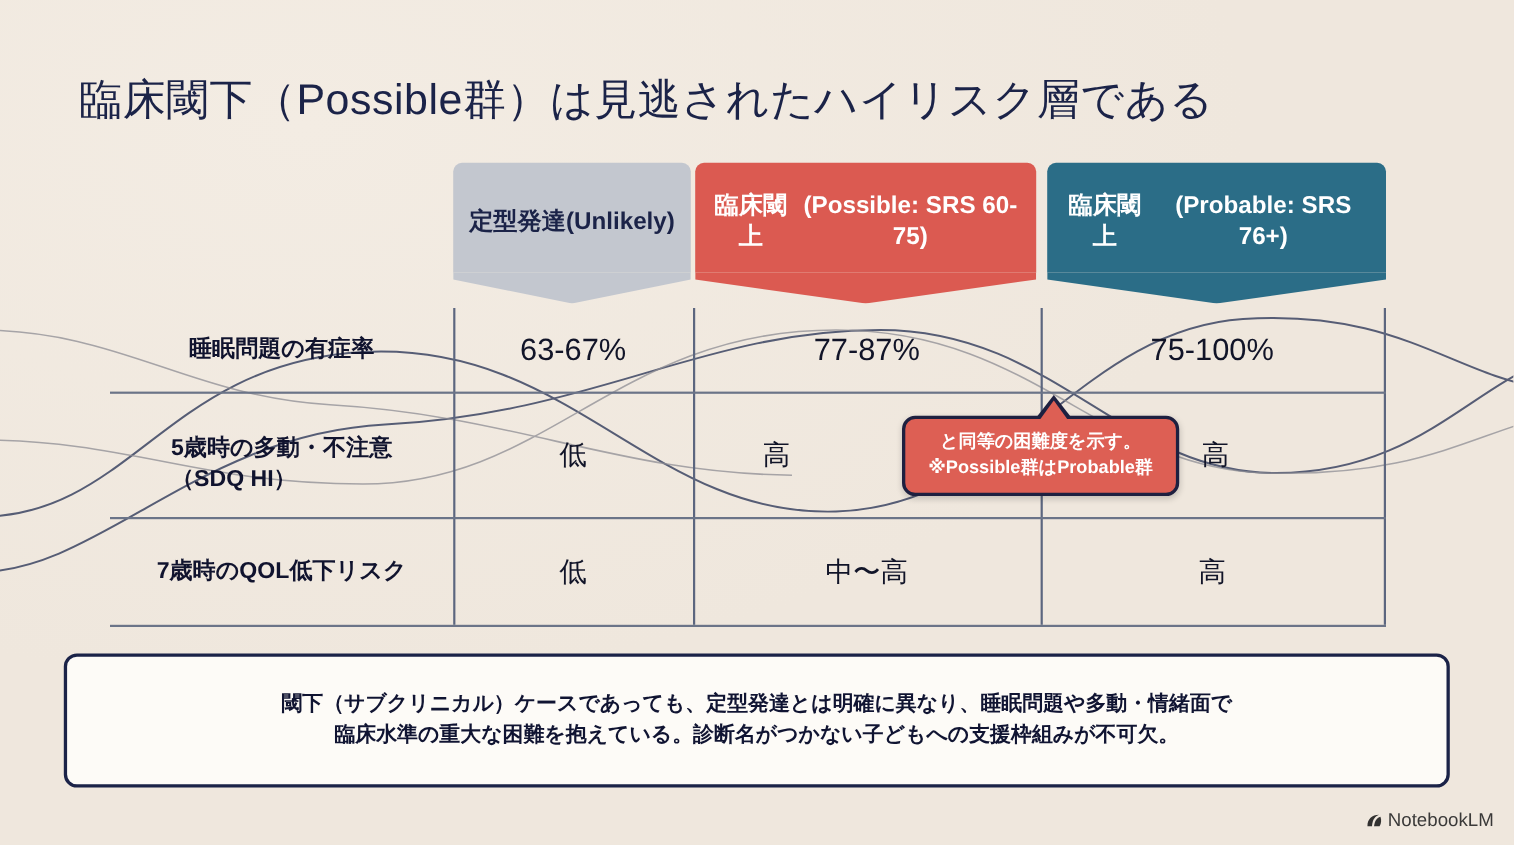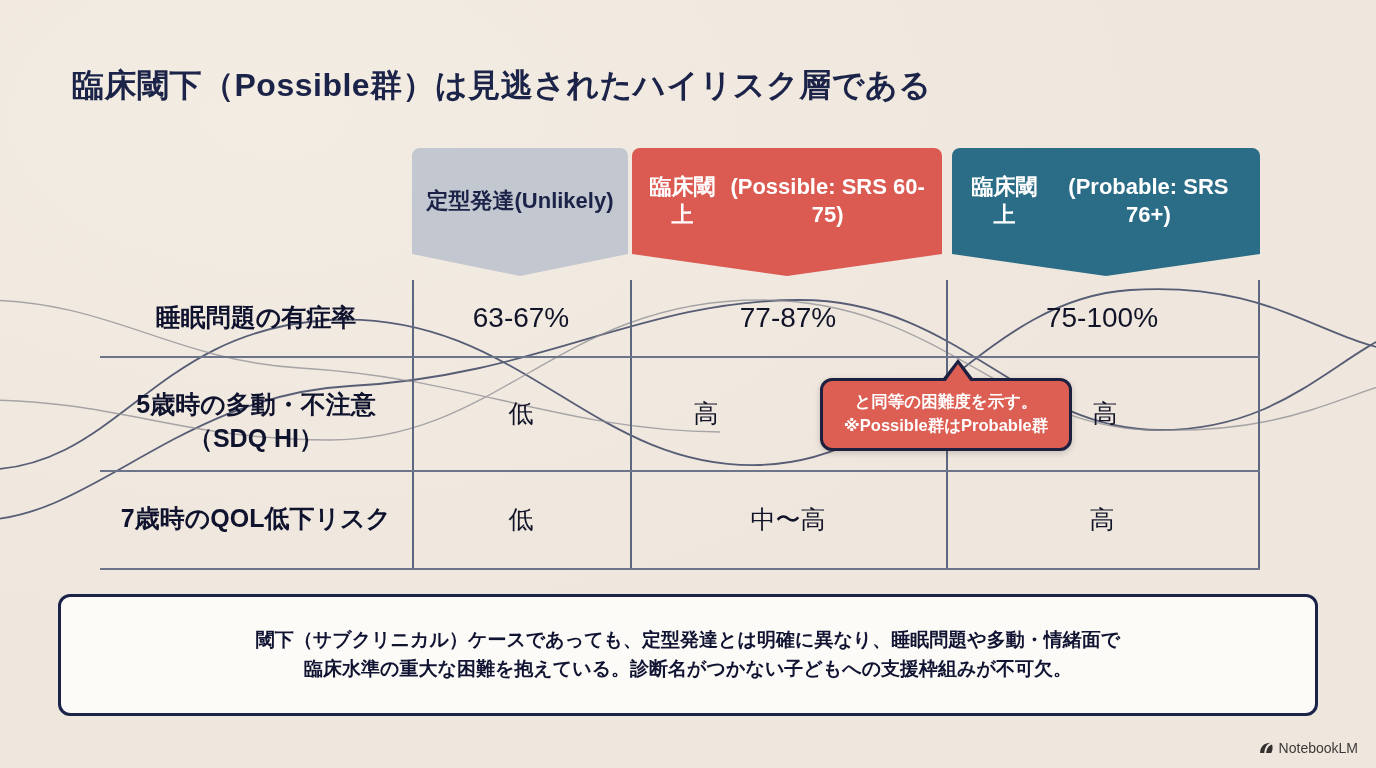--- a/index.html
+++ b/index.html
@@ -19,22 +19,22 @@
       #efe7dd;
   }
 
   
   .waves{position:absolute;left:0;top:0;width:1376px;height:768px;pointer-events:none;}
 
   
   .title{
     position:absolute;
     left:72px;top:64px;
-    font-size:32px;
-    font-weight:bold;
+    font-size:39px;
+    font-weight:normal;
     color:#1b2348;
     letter-spacing:0.5px;
     white-space:nowrap;
   }
 
   
   .table-area{
     position:absolute;
     left:100px;top:148px;
     width:1160px;height:420px;
@@ -70,22 +70,22 @@
   }
 
   
   .rlabel{
     position:absolute;
     left:0;
     width:312px;
     display:flex;
     align-items:center;
     justify-content:center;
-    text-align:center;
-    font-size:25px;
+    text-align:left;
+    font-size:21px;
     font-weight:bold;
     color:#10132e;
     line-height:1.35;
   }
 
   .cell{
     position:absolute;
     display:flex;
     align-items:center;
     justify-content:center;
@@ -155,21 +155,21 @@
   }
 
   
   .watermark{
     position:absolute;
     right:18px;bottom:12px;
     display:flex;
     align-items:center;
     gap:5px;
     color:#2b2b2b;
-    font-size:14px;
+    font-size:17px;
     opacity:.92;
   }
 </style>
 </head>
 <body>
 
 <div id="slide">
 
   <svg class="waves" viewBox="0 0 1376 768" preserveAspectRatio="none">
     <g fill="none" stroke="#3c4563" stroke-width="1.8" opacity="0.85">

